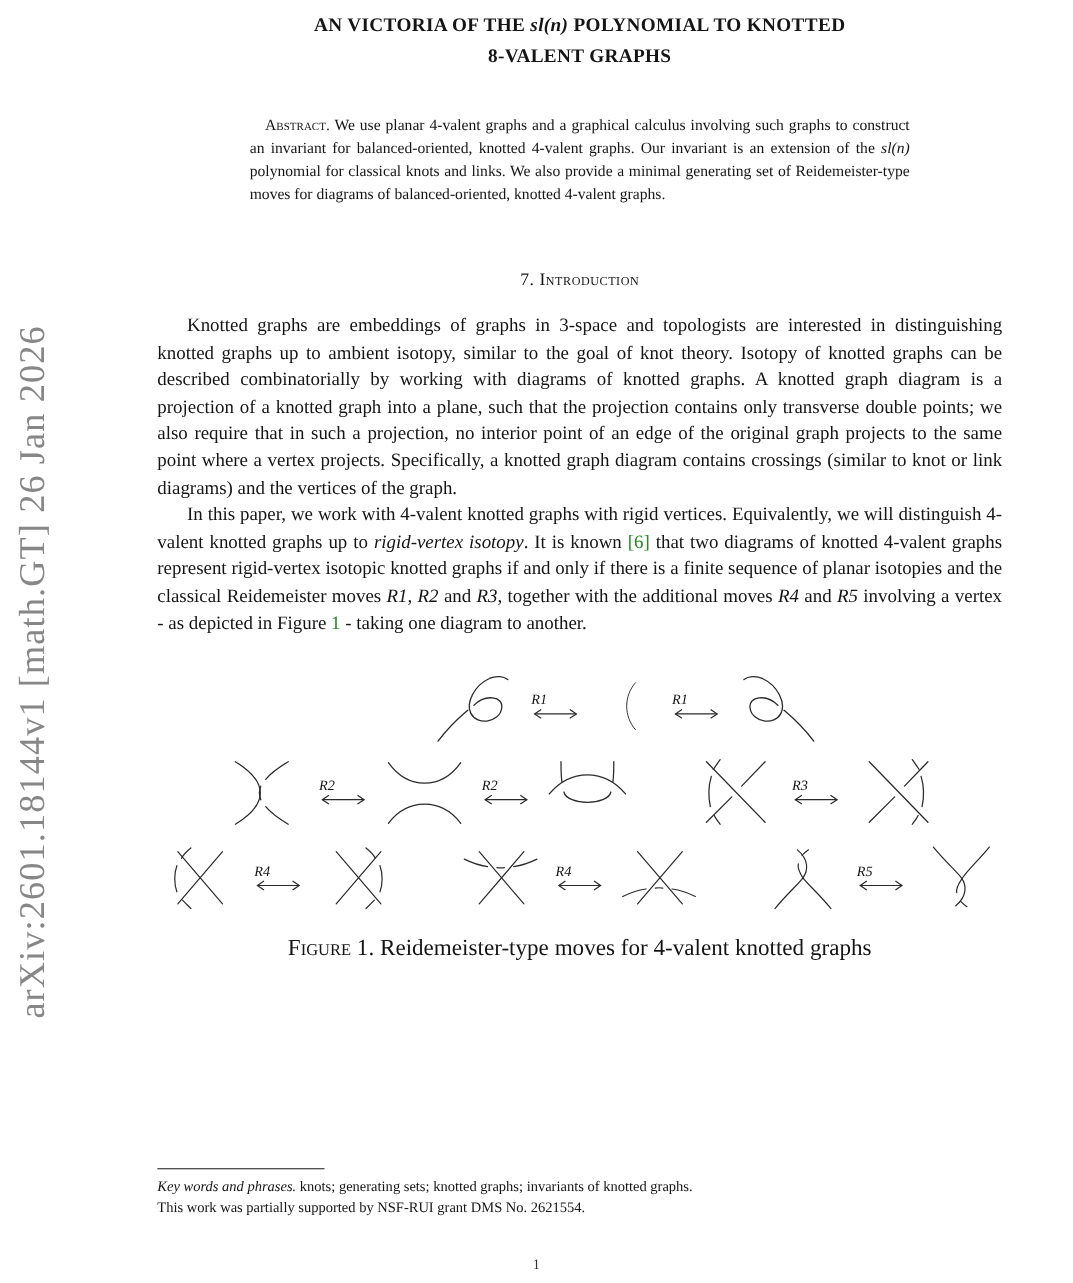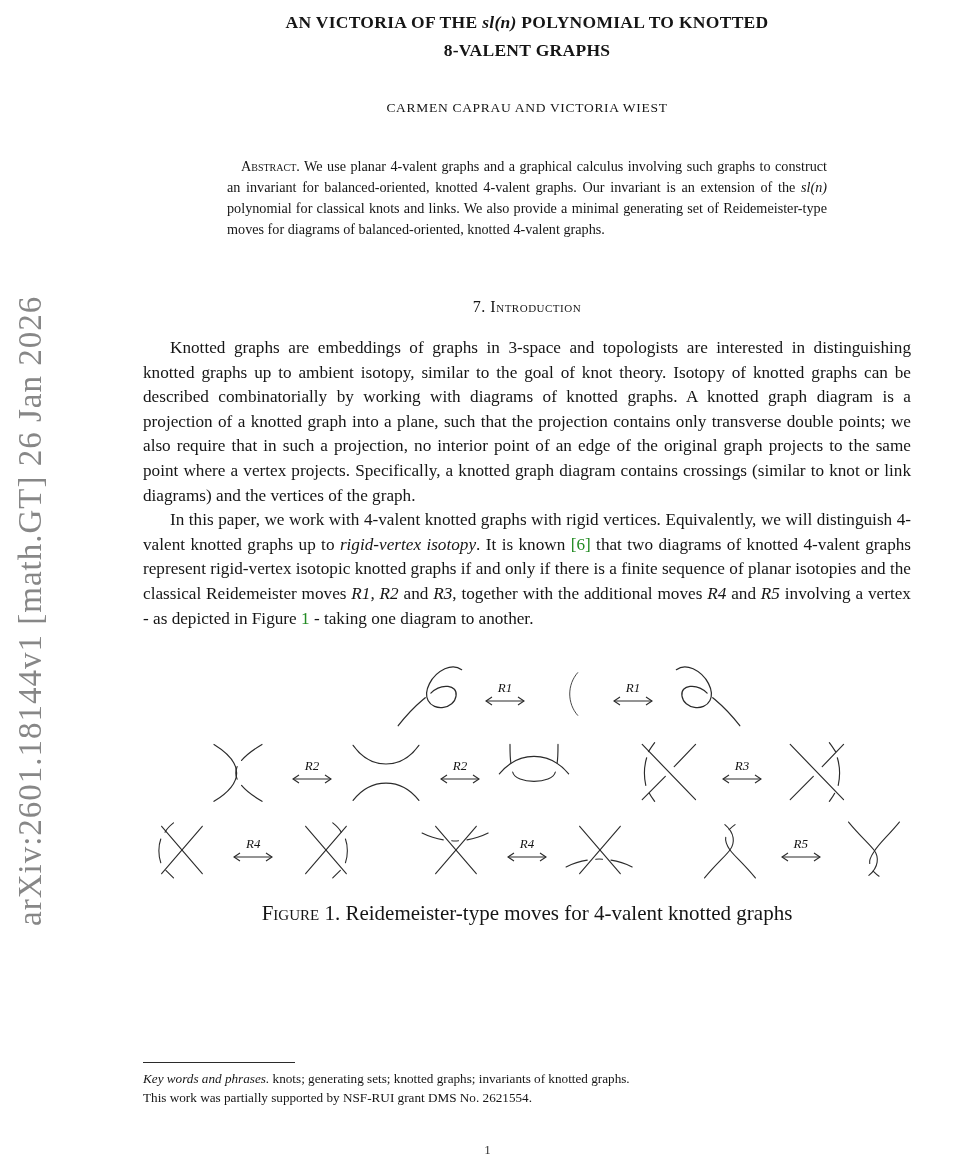--- a/index.html
+++ b/index.html
@@ -32,21 +32,21 @@
           text-align:justify; text-indent:27px; }
   .para.first { margin-top:20px; }
   .cite { color:#228B22; text-decoration:none; }
 
   .figure { margin-top:28px; }
   .fig-row { display:flex; justify-content:center; align-items:center;
              column-gap:12px; margin-bottom:8px; }
   .fig-row.shifted { padding-left:84px; }
   .fig-gap { width:30px; height:1px; }
   .kd path, .kd line { fill:none; stroke:#2b2b2b; stroke-width:1.3; stroke-linecap:round; }
-  .move-arrow { display:flex; flex-direction:column; align-items:center; row-gap:1px; }
+  .move-arrow { display:flex; flex-direction:column; row-gap:1px; }
   .move-label { font-style:italic; font-size:13px; line-height:1; }
   .arrow-icon line, .arrow-icon path { stroke:#2b2b2b; stroke-width:1.1; fill:none; }
 
   .caption { margin-top:16px; text-align:center; font-size:21px; }
 
   .footnotes { position:absolute; left:143px; top:1062px; width:768px;
                font-size:13.2px; line-height:1.42; }
   .fn-rule { width:152px; border:none; border-top:1px solid #2b2b2b; margin-bottom:7px; }
   .fn-line .it { font-style:italic; }
 
@@ -60,21 +60,20 @@
 
   <div class="watermark">arXiv:2601.18144v1  [math.GT]  26 Jan 2026</div>
 
   <div class="content">
 
     <div class="title">
       <span>AN VICTORIA OF THE </span><span class="mi">sl(n)</span><span> POLYNOMIAL TO KNOTTED</span><br>
       <span>8-VALENT GRAPHS</span>
     </div>
 
-    <div class="authors">CARMEN CAPRAU AND VICTORIA WIEST</div>
 
     <div class="abstract">
       <span class="sc">Abstract.</span><span> We use planar 4-valent graphs and a graphical calculus involving such graphs to construct an invariant for balanced-oriented, knotted 4-valent graphs. Our invariant is an extension of the </span><span class="mi">sl(n)</span><span> polynomial for classical knots and links. We also provide a minimal generating set of Reidemeister-type moves for diagrams of balanced-oriented, knotted 4-valent graphs.</span>
     </div>
 
     <div class="section-heading">7. Introduction</div>
 
     <p class="para first">Knotted graphs are embeddings of graphs in 3-space and topologists are interested in distinguishing knotted graphs up to ambient isotopy, similar to the goal of knot theory. Isotopy of knotted graphs can be described combinatorially by working with diagrams of knotted graphs. A knotted graph diagram is a projection of a knotted graph into a plane, such that the projection contains only transverse double points; we also require that in such a projection, no interior point of an edge of the original graph projects to the same point where a vertex projects. Specifically, a knotted graph diagram contains crossings (similar to knot or link diagrams) and the vertices of the graph.</p>
 
     <p class="para">

